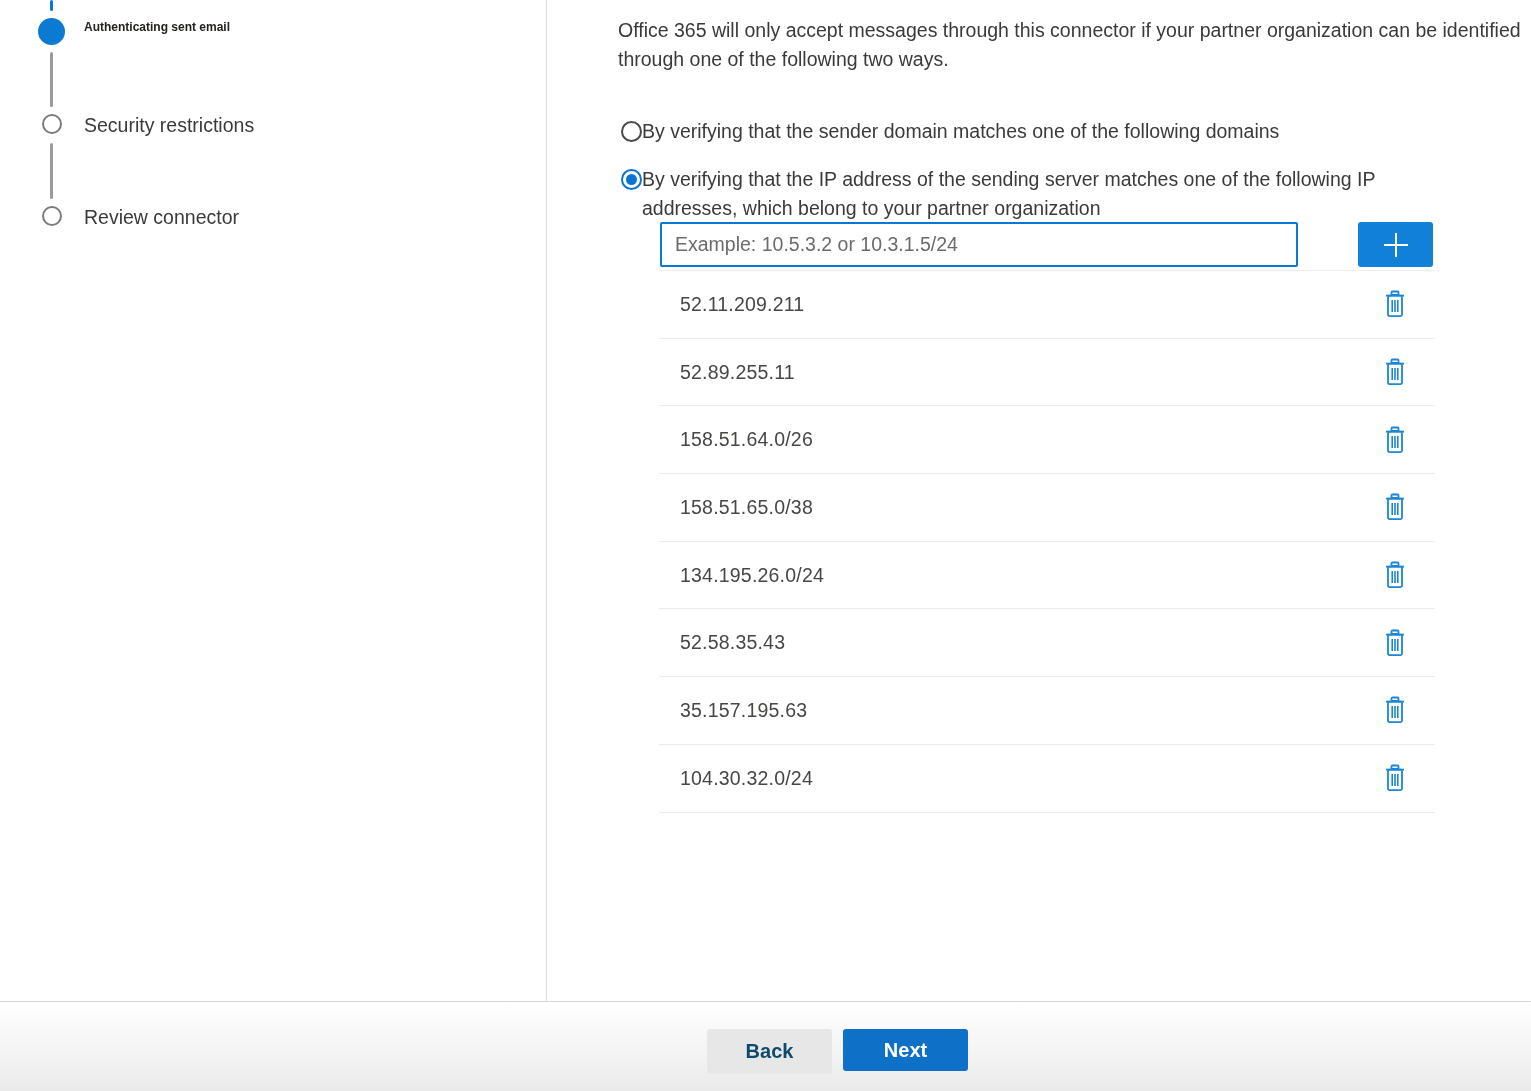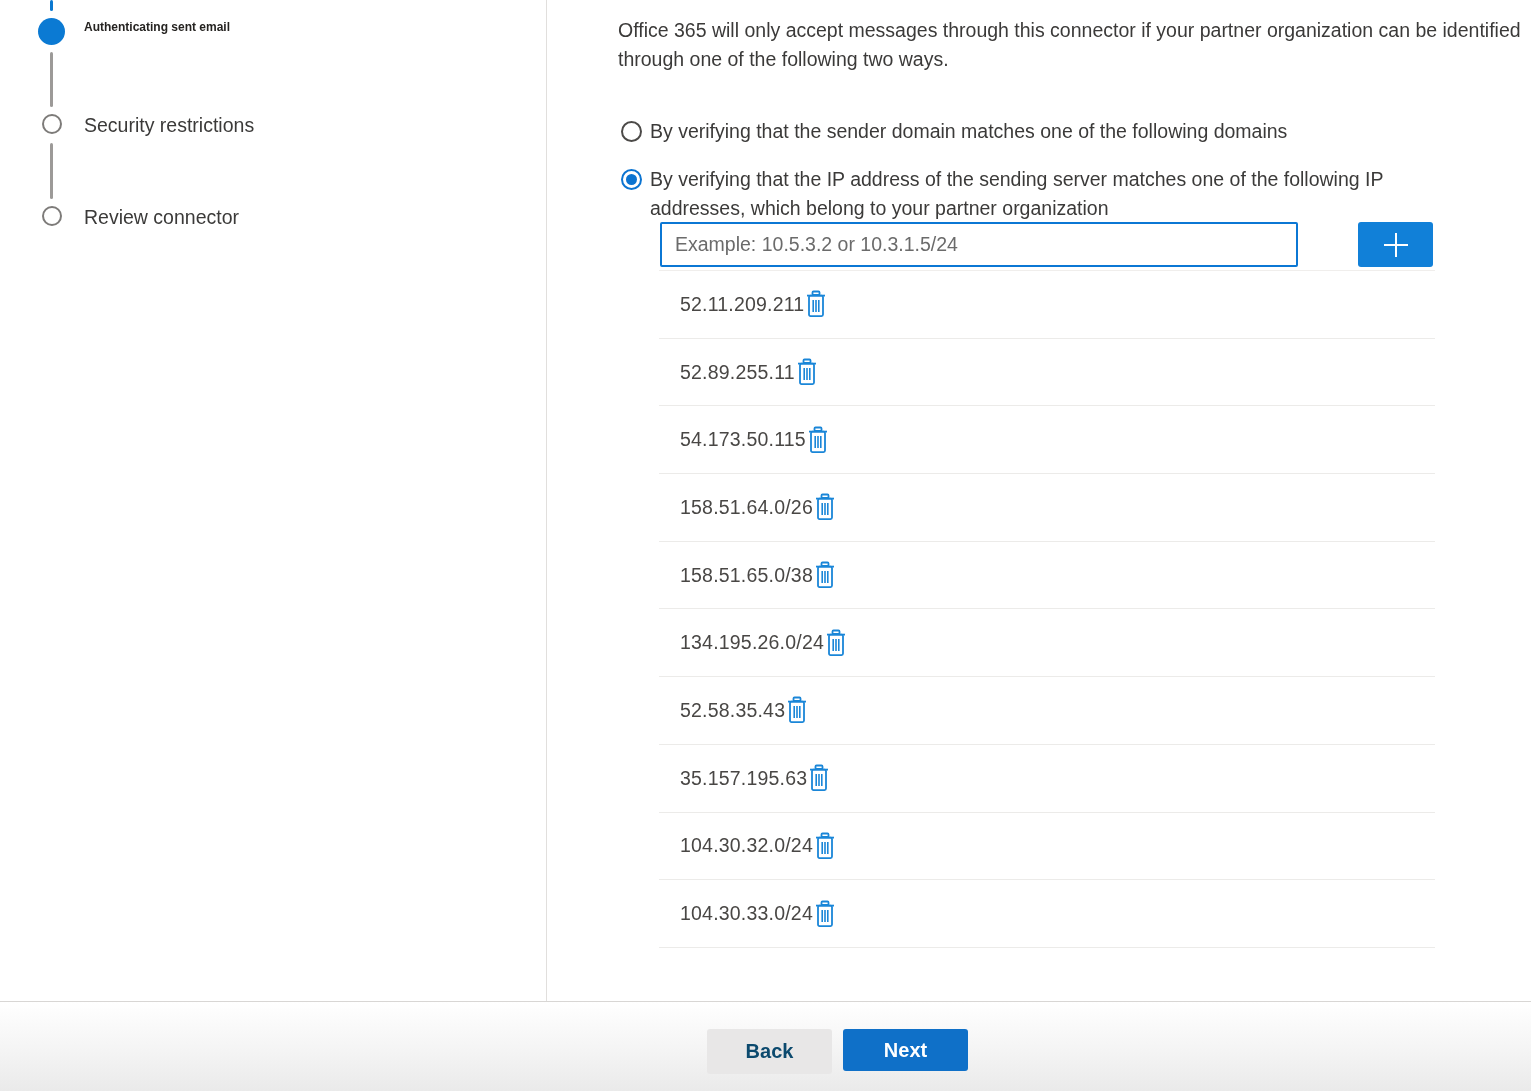--- a/index.html
+++ b/index.html
@@ -25,33 +25,33 @@
   .intro{position:absolute;left:618px;top:16px;width:920px;margin:0;
          font-size:19.5px;line-height:28.5px;color:#3b3a39;}
   .option{position:absolute;left:621px;display:flex;align-items:flex-start;}
   .option.o1{top:120px;}
   .option.o2{top:168px;}
   .radio{flex:0 0 auto;width:17px;height:17px;border:2.5px solid #4c4a48;border-radius:50%;
          background:#fff;margin-top:1px;position:relative;}
   .radio.checked{border-color:#0b74d1;}
   .radio.checked::after{content:"";position:absolute;left:3px;top:3px;right:3px;bottom:3px;
          border-radius:50%;background:#0b74d1;}
-  .option-label{margin-left:8px;font-size:19.5px;line-height:23px;color:#3b3a39;white-space:nowrap;}
+  .option-label{font-size:19.5px;line-height:23px;color:#3b3a39;white-space:nowrap;}
   .option.o2 .option-label{white-space:normal;width:830px;line-height:28.5px;margin-top:-3px;}
 
   .ip-input{position:absolute;left:660px;top:222px;width:638px;height:45px;box-sizing:border-box;
             border:2.5px solid #0b77d4;border-radius:2px;padding:0 13px;font-size:19.5px;
             color:#444;font-family:"Liberation Sans",sans-serif;outline:none;}
   .ip-input::placeholder{color:#6b6b6b;opacity:1;}
   .add-btn{position:absolute;left:1358px;top:222px;width:75px;height:45px;background:#1180d8;
            border:none;border-radius:3px;cursor:pointer;display:flex;align-items:center;justify-content:center;padding:0;}
 
   .ip-list{position:absolute;left:659px;top:270px;width:776px;margin:0;padding:0;list-style:none;
            border-top:1px solid #f0eeec;}
-  .ip-row{height:67.7px;box-sizing:border-box;display:flex;align-items:center;
+  .ip-row{height:67.7px;box-sizing:border-box;display:flex;align-items:center;justify-content:space-between;
           border-bottom:1px solid #ecebe9;padding:0 28px 0 21px;}
   .ip-text{font-size:19.5px;color:#494745;letter-spacing:.2px;}
   .trash-btn{background:none;border:none;padding:0;width:24px;height:30px;cursor:pointer;
              display:flex;align-items:center;justify-content:center;}
 
   
   .footer{position:absolute;left:0;top:1001px;width:1531px;height:90px;box-sizing:border-box;
           border-top:1px solid #d8d6d4;
           background:linear-gradient(180deg,#ffffff 0%,#f4f4f4 55%,#eaeaea 100%);}
   .back-btn{position:absolute;left:707px;top:27px;width:125px;height:45px;background:#e8e7e7;
@@ -125,33 +125,20 @@
               <line x1="2" y1="5.6" x2="20" y2="5.6" stroke="#1a86d8" stroke-width="1.8"></line>
               <rect x="4" y="5.6" width="14" height="20.5" rx="1.5" fill="none" stroke="#1a86d8" stroke-width="1.8"></rect>
               <line x1="8.2" y1="10" x2="8.2" y2="22" stroke="#1a86d8" stroke-width="1.6"></line>
               <line x1="11" y1="10" x2="11" y2="22" stroke="#1a86d8" stroke-width="1.6"></line>
               <line x1="13.8" y1="10" x2="13.8" y2="22" stroke="#1a86d8" stroke-width="1.6"></line>
             </svg>
           </button>
         </li>
 
 
-        <li class="ip-row">
-          <span class="ip-text">54.173.50.115</span>
-          <button class="trash-btn">
-            <svg width="22" height="28" viewBox="0 0 22 28">
-              <rect x="7.5" y="1.5" width="7" height="3.5" rx="1" fill="none" stroke="#1a86d8" stroke-width="1.8"></rect>
-              <line x1="2" y1="5.6" x2="20" y2="5.6" stroke="#1a86d8" stroke-width="1.8"></line>
-              <rect x="4" y="5.6" width="14" height="20.5" rx="1.5" fill="none" stroke="#1a86d8" stroke-width="1.8"></rect>
-              <line x1="8.2" y1="10" x2="8.2" y2="22" stroke="#1a86d8" stroke-width="1.6"></line>
-              <line x1="11" y1="10" x2="11" y2="22" stroke="#1a86d8" stroke-width="1.6"></line>
-              <line x1="13.8" y1="10" x2="13.8" y2="22" stroke="#1a86d8" stroke-width="1.6"></line>
-            </svg>
-          </button>
-        </li>
 
         <li class="ip-row">
           <span class="ip-text">158.51.64.0/26</span>
           <button class="trash-btn">
             <svg width="22" height="28" viewBox="0 0 22 28">
               <rect x="7.5" y="1.5" width="7" height="3.5" rx="1" fill="none" stroke="#1a86d8" stroke-width="1.8"></rect>
               <line x1="2" y1="5.6" x2="20" y2="5.6" stroke="#1a86d8" stroke-width="1.8"></line>
               <rect x="4" y="5.6" width="14" height="20.5" rx="1.5" fill="none" stroke="#1a86d8" stroke-width="1.8"></rect>
               <line x1="8.2" y1="10" x2="8.2" y2="22" stroke="#1a86d8" stroke-width="1.6"></line>
               <line x1="11" y1="10" x2="11" y2="22" stroke="#1a86d8" stroke-width="1.6"></line>
@@ -223,33 +210,20 @@
               <rect x="7.5" y="1.5" width="7" height="3.5" rx="1" fill="none" stroke="#1a86d8" stroke-width="1.8"></rect>
               <line x1="2" y1="5.6" x2="20" y2="5.6" stroke="#1a86d8" stroke-width="1.8"></line>
               <rect x="4" y="5.6" width="14" height="20.5" rx="1.5" fill="none" stroke="#1a86d8" stroke-width="1.8"></rect>
               <line x1="8.2" y1="10" x2="8.2" y2="22" stroke="#1a86d8" stroke-width="1.6"></line>
               <line x1="11" y1="10" x2="11" y2="22" stroke="#1a86d8" stroke-width="1.6"></line>
               <line x1="13.8" y1="10" x2="13.8" y2="22" stroke="#1a86d8" stroke-width="1.6"></line>
             </svg>
           </button>
         </li>
 
-        <li class="ip-row">
-          <span class="ip-text">104.30.33.0/24</span>
-          <button class="trash-btn">
-            <svg width="22" height="28" viewBox="0 0 22 28">
-              <rect x="7.5" y="1.5" width="7" height="3.5" rx="1" fill="none" stroke="#1a86d8" stroke-width="1.8"></rect>
-              <line x1="2" y1="5.6" x2="20" y2="5.6" stroke="#1a86d8" stroke-width="1.8"></line>
-              <rect x="4" y="5.6" width="14" height="20.5" rx="1.5" fill="none" stroke="#1a86d8" stroke-width="1.8"></rect>
-              <line x1="8.2" y1="10" x2="8.2" y2="22" stroke="#1a86d8" stroke-width="1.6"></line>
-              <line x1="11" y1="10" x2="11" y2="22" stroke="#1a86d8" stroke-width="1.6"></line>
-              <line x1="13.8" y1="10" x2="13.8" y2="22" stroke="#1a86d8" stroke-width="1.6"></line>
-            </svg>
-          </button>
-        </li>
       </ul>
   </main>
 
   <footer class="footer">
     <button class="back-btn">Back</button>
     <button class="next-btn">Next</button>
   </footer>
 </div>
 
 </body></html>

